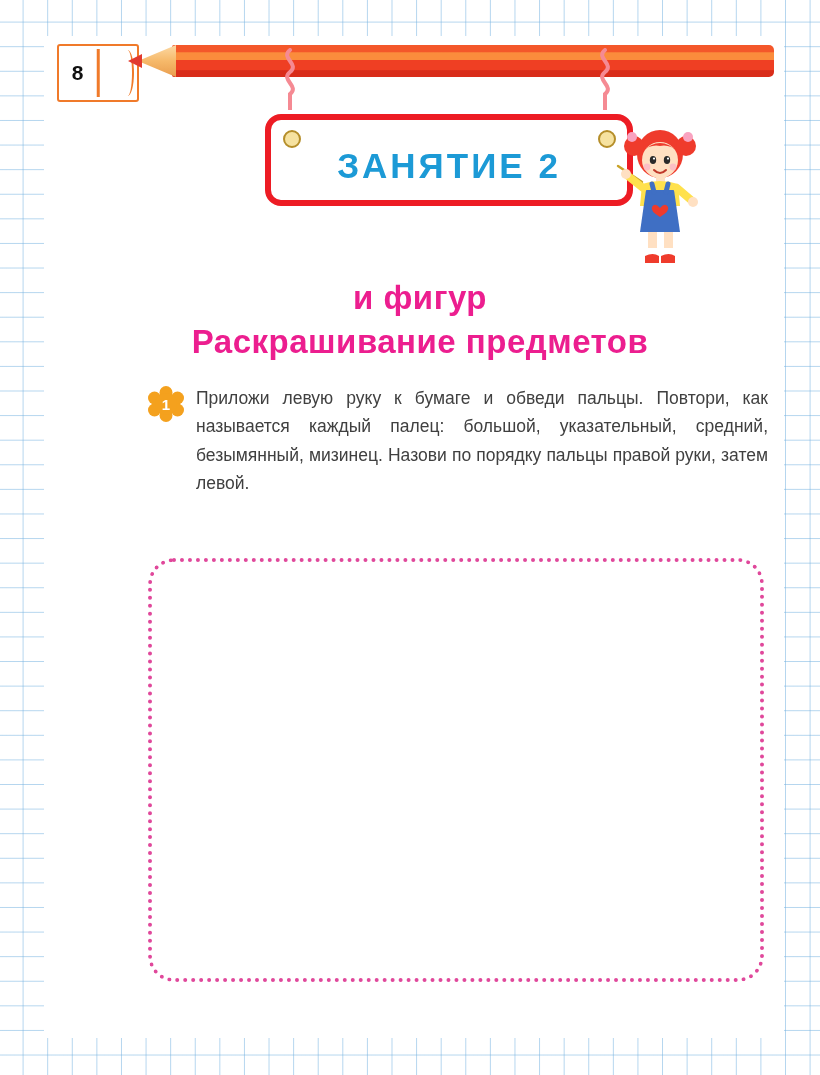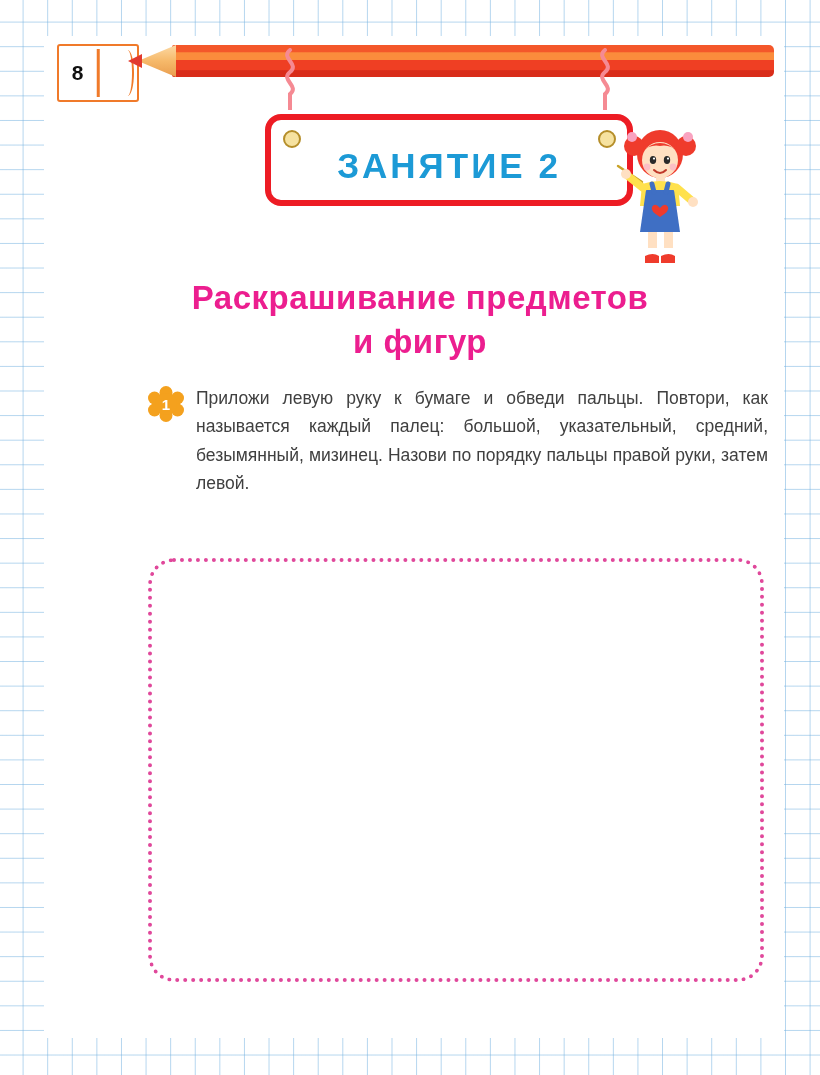--- a/index.html
+++ b/index.html
@@ -321,22 +321,22 @@
     <rect x="52" y="112" width="9" height="22" fill="#ffe0c2"></rect>
     <rect x="35" y="128" width="11" height="9" fill="#ffffff"></rect>
     <rect x="51" y="128" width="11" height="9" fill="#ffffff"></rect>
 
     <path d="M33 136 q8 -4 14 0 l0 7 l-14 0 z" fill="#ef3b2c"></path>
     <path d="M49 136 q8 -4 14 0 l0 7 l-14 0 z" fill="#ef3b2c"></path>
   </svg>
 </div>
 
 <div class="heading">
+  <div>и фигур</div>
   <div>Раскрашивание предметов</div>
-  <div>и фигур</div>
 </div>
 
 <div class="task">
   <div class="task-badge">
     <svg width="36" height="36" viewBox="0 0 36 36" style="position:absolute;inset:0;">
       <g fill="#f4a11e">
         <circle cx="18" cy="6.5" r="6.5"></circle>
         <circle cx="29.5" cy="12" r="6.5"></circle>
         <circle cx="29.5" cy="24" r="6.5"></circle>
         <circle cx="18" cy="29.5" r="6.5"></circle>

